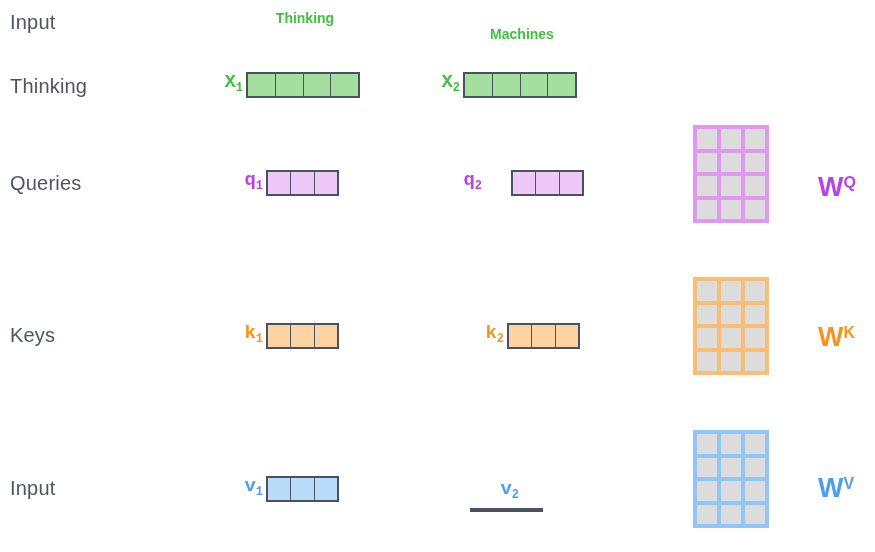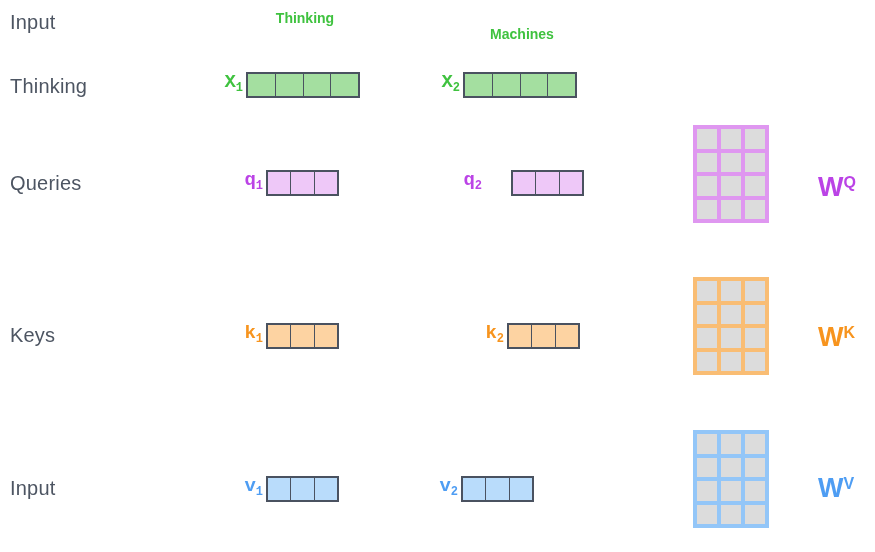--- a/index.html
+++ b/index.html
@@ -164,21 +164,21 @@
   </div>
 
   <div class="vec-group" style="left:235px; top:476px;">
     <div class="vec-label blue"><span>v</span><sub>1</sub></div>
     <div class="vec-box w3 blue">
         <div class="cell"></div>
         <div class="cell"></div>
         <div class="cell"></div>
       </div>
   </div>
-  <div class="vec-group" style="left:430px; top:476px;">
+  <div class="vec-group" style="left:470px; top:476px;flex-direction:column;">
     <div class="vec-label blue"><span>v</span><sub>2</sub></div>
     <div class="vec-box w3 blue">
         <div class="cell"></div>
         <div class="cell"></div>
         <div class="cell"></div>
       </div>
   </div>
 
   <div class="matrix purple" style="left:693px; top:125px;">
       <div class="cell"></div>

